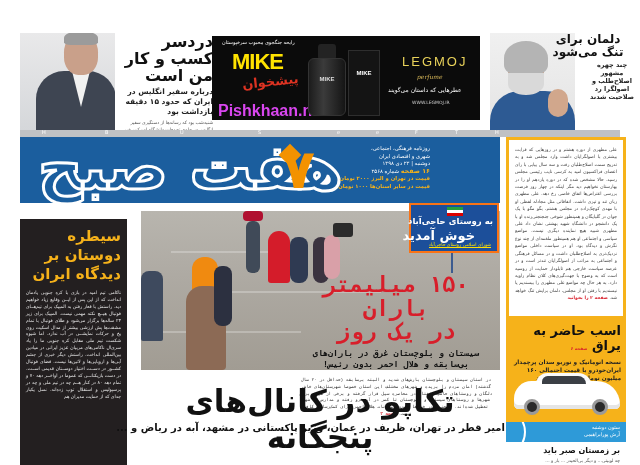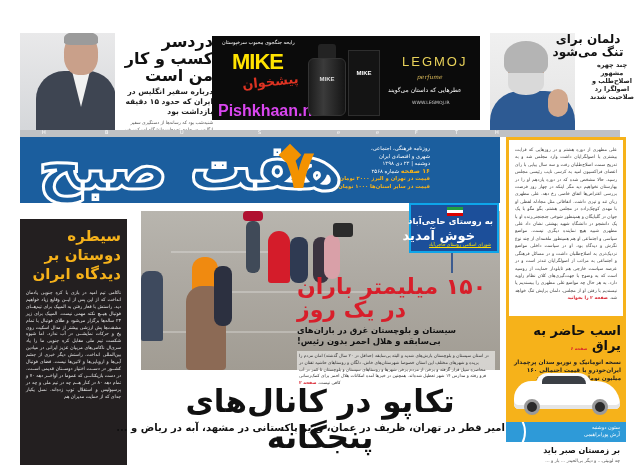--- a/index.html
+++ b/index.html
@@ -55,33 +55,33 @@
   
   .masthead { left: 20px; top: 137px; width: 480px; height: 66px; background: #1b5e9e; overflow: hidden; }
   .mast-logo { left: 18px; top: -6px; font-size: 62px; font-weight: 900; color: #1b5e9e; -webkit-text-stroke: 3px #ffffff; letter-spacing: -4px; line-height: 74px; }
   .mast-seven { left: 262px; top: 2px; font-size: 54px; font-weight: 900; color: #f39200; line-height: 62px; }
   .mast-diamond { left: 262px; top: 10px; width: 16px; height: 16px; background: #f39200; transform: rotate(45deg); }
   .mast-info { left: 300px; top: 8px; width: 110px; text-align: right; color: #fff; font-size: 5.3px; line-height: 7.6px; }
   .mast-info .pages { color: #f6b21a; font-weight: 700; font-size: 6.4px; }
   .mast-info .price { color: #f6b21a; font-weight: 700; }
 
   
-  .sign { left: 409px; top: 203px; width: 90px; height: 50px; background: #1c4f9a; border: 2px solid #0ea5e9; }
+  .sign { left: 409px; top: 203px; width: 90px; height: 50px; background: #1c4f9a; border: 2px solid #f97316; }
   .sign-flag { position: absolute; left: 36px; top: 2px; width: 16px; height: 9px; background: linear-gradient(180deg,#239f40 33%,#fff 33% 66%,#da0000 66%); }
   .sign-l1 { position: absolute; right: 4px; top: 11px; font-size: 8.5px; color: #fff; font-weight: 700; white-space: nowrap; }
   .sign-l2 { position: absolute; right: 22px; top: 23px; font-size: 13px; color: #fff; font-weight: 700; white-space: nowrap; }
   .sign-l3 { position: absolute; right: 6px; top: 37px; font-size: 4.5px; color: #ffe000; white-space: nowrap; border-bottom: 1px solid #ffe000; }
   .sign-post { left: 451px; top: 253px; width: 2px; height: 20px; background: #3c5b8f; }
 
   
   .flood { left: 141px; top: 211px; width: 359px; height: 159px; background: linear-gradient(180deg,#b8b5ae 0%,#aeaaa3 40%,#a19c93 100%); overflow: hidden; }
   .flood .wave { position: absolute; height: 2px; background: rgba(255,255,255,0.25); }
   .fig { position: absolute; }
 
-  .flood-text { left: 297px; top: 275px; width: 198px; text-align: left; }
+  .flood-text { left: 297px; top: 275px; width: 198px; text-align: center; font-family: Liberation Mono, monospace; }
   .flood-title1 { color: #d81e2a; font-weight: 900; font-size: 22px; line-height: 24px; }
   .flood-title2 { color: #d81e2a; font-weight: 900; font-size: 22px; line-height: 22px; }
   .flood-sub { color: #111; font-weight: 700; font-size: 8.4px; line-height: 11px; margin-top: 4px; }
   .flood-body { color: #333; font-size: 4.4px; line-height: 6.8px; margin-top: 4px; background: rgba(255,255,255,0.55); padding: 2px; }
   .red { color: #d81e2a; font-weight: 700; }
 
   
   .sports { left: 20px; top: 219px; width: 107px; height: 246px; background: #231f20; overflow: hidden; padding: 8px 6px 0 6px; text-align: right; }
   .sp-title { color: #f6b21a; font-weight: 900; font-size: 15px; line-height: 19px; }
   .sp-sub { color: #fff; font-weight: 700; font-size: 8px; line-height: 12px; margin-top: 4px; }

